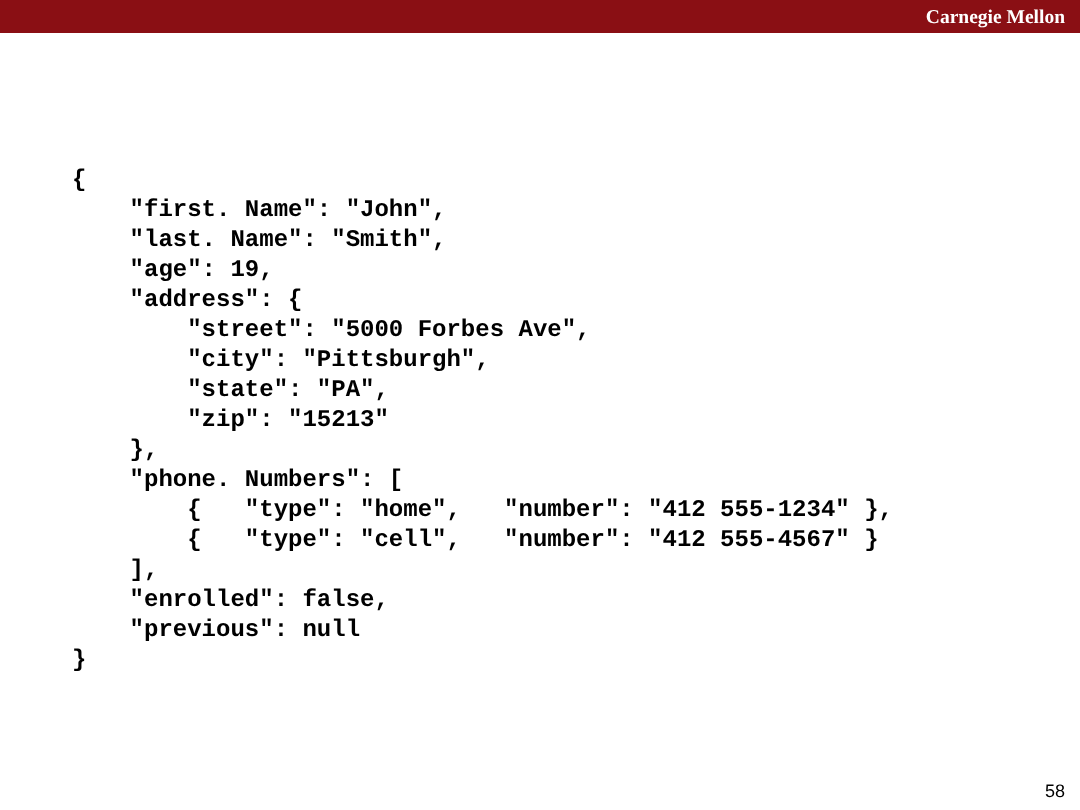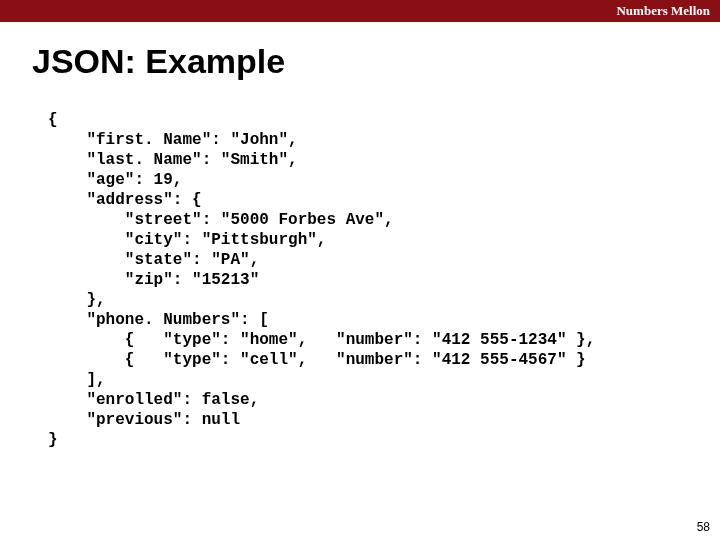--- a/index.html
+++ b/index.html
@@ -51,23 +51,22 @@
     right: 10px;
     font-size: 12px;
     color: #000;
   }
 </style>
 </head>
 <body>
 
 <div class="slide">
   <div class="brand-bar">
-    <span>Numbers Mellon</span>
+    <span>Carnegie Mellon</span>
   </div>
-  <div class="title">JSON: Example</div>
   <div class="code" id="code-block">{
     "first. Name": "John",
     "last. Name": "Smith",
     "age": 19,
     "address": {
         "street": "5000 Forbes Ave",
         "city": "Pittsburgh",
         "state": "PA",
         "zip": "15213"
     },

